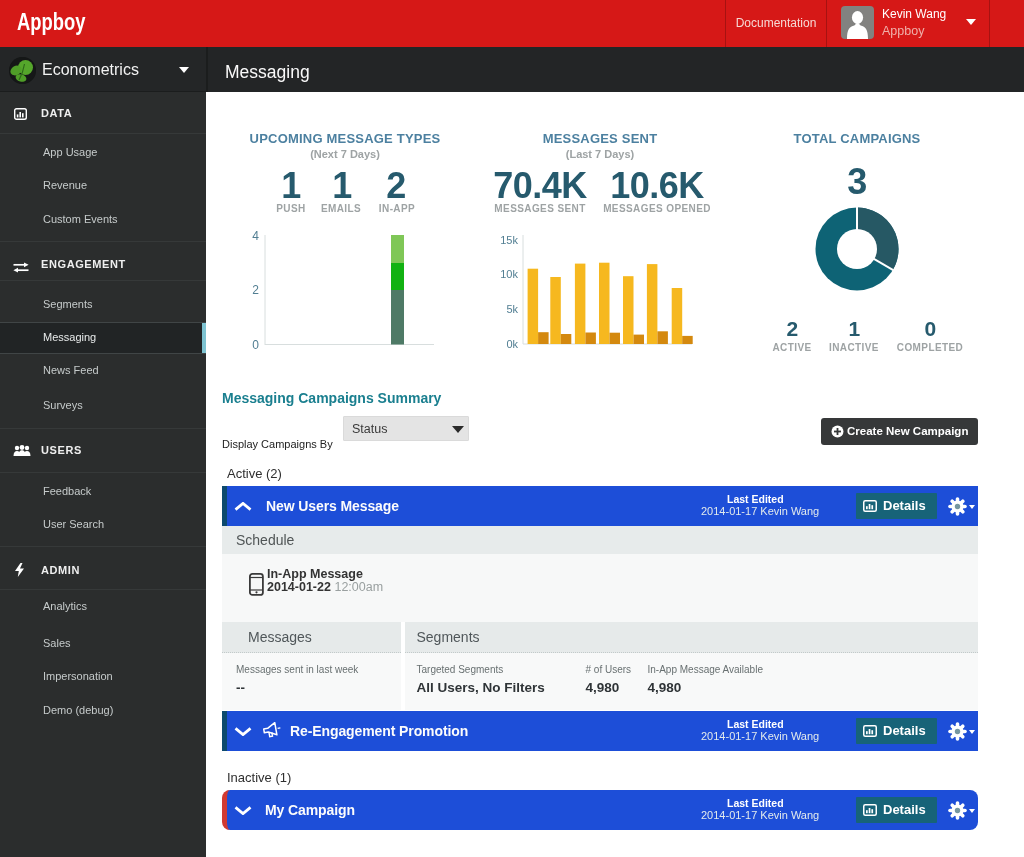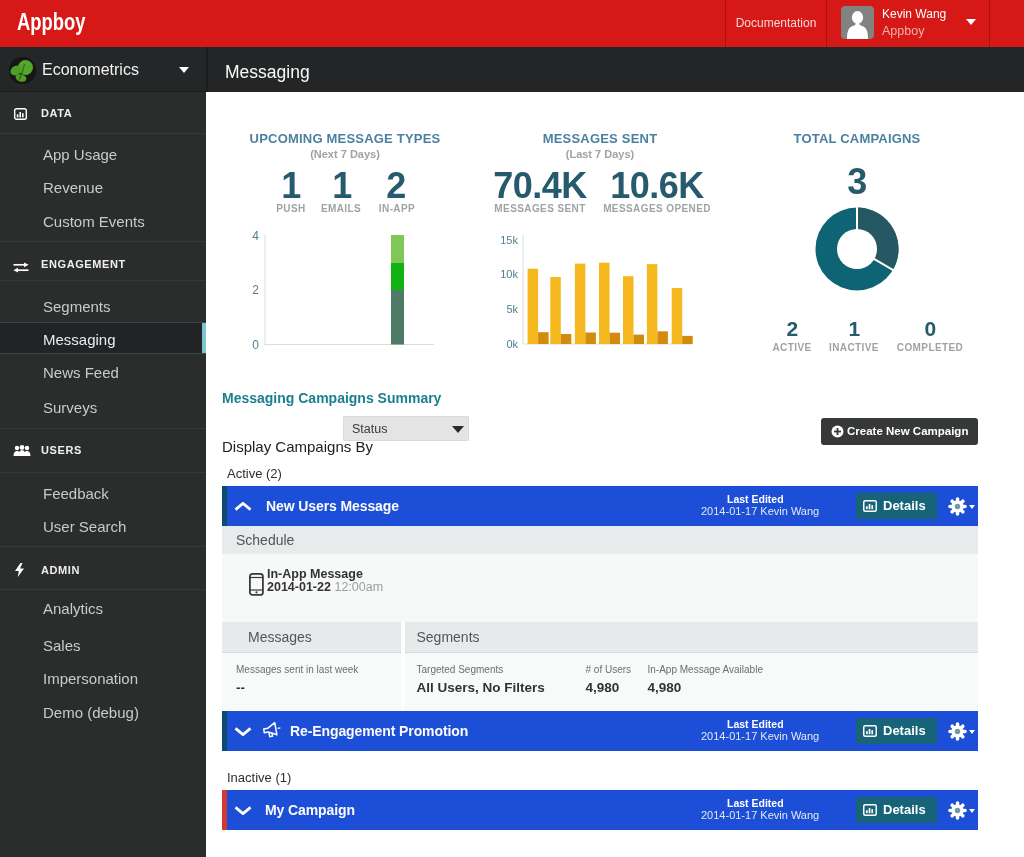--- a/index.html
+++ b/index.html
@@ -15,44 +15,44 @@
 #uorg  { position:absolute; left:882px; top:24px; font-size:12.5px; color:#EFB0AA; }
 .caret-w { width:0; height:0; border-left:5.5px solid transparent; border-right:5.5px solid transparent; border-top:6.5px solid #fff; }
 #ucaret { position:absolute; left:966px; top:19px; }
 
 #sidebar { position:absolute; left:0; top:47px; width:206px; height:810px; background:#2B2D2D; }
 #econrow { position:absolute; left:0; top:0; width:206px; height:45px; background:#242627; border-bottom:1px solid #1b1d1d; }
 #leaf { position:absolute; left:9px; top:10px; width:27px; height:27px; border-radius:50%; background:#151717; overflow:hidden; }
 #econtxt { position:absolute; left:42px; top:0; height:45px; line-height:45px; font-size:16px; color:#F2F2F2; }
 #ecaret { position:absolute; left:179px; top:20px; border-left:5.5px solid transparent; border-right:5.5px solid transparent; border-top:6px solid #fff; }
 .shead { position:absolute; left:41px; font-size:11px; font-weight:bold; color:#EFEFEF; letter-spacing:0.6px; }
-.sitem { position:absolute; left:43px; font-size:15px; color:#C6CBCB; }
+.sitem { position:absolute; left:43px; font-size:11px; color:#C6CBCB; }
 .sicon { position:absolute; left:13px; }
 .sdiv { position:absolute; left:0; width:206px; height:1px; background:#363939; }
 #msgrow { position:absolute; left:0; top:275px; width:206px; height:32px; background:#212425; border-top:1px solid #404546; border-bottom:1px solid #404546; }
 #msgrow .bar { position:absolute; right:0; top:0; width:4px; height:30px; background:#7EC3D1; }
 
 #pagehead { position:absolute; left:206px; top:47px; width:818px; height:45px; background:#232526; border-left:2px solid #1B1D1D; }
 #pagehead span { position:absolute; left:17px; top:3px; height:45px; line-height:45px; font-size:17.5px; color:#FAFAFA; }
 
 .stitle { position:absolute; top:131px; font-size:13px; font-weight:bold; color:#4C80A0; letter-spacing:0.2px; text-align:center; }
 .ssub { position:absolute; top:148px; font-size:11px; font-weight:bold; color:#9EA3A4; text-align:center; }
 .bignum { position:absolute; top:168px; font-size:36px; letter-spacing:-0.5px; font-weight:bold; color:#265A6D; text-align:center; line-height:1; }
 .slabel { position:absolute; top:203px; font-size:10px; font-weight:bold; color:#9EA3A4; letter-spacing:0.4px; text-align:center; }
 
 #csumh { position:absolute; left:222px; top:390px; font-size:14px; font-weight:bold; color:#1A7F8F; }
-#dispby { position:absolute; left:222px; top:438px; font-size:15px; color:#222; }
+#dispby { position:absolute; left:222px; top:438px; font-size:11px; color:#222; }
 #dropdown { position:absolute; left:343px; top:416px; width:126px; height:25px; background:#E4E4E4; border:1px solid #DADADA; border-radius:1px; }
 #dropdown span { position:absolute; left:8px; top:0; line-height:24px; font-size:12.5px; color:#3a3a3a; }
 #dropdown .c { position:absolute; left:108px; top:9px; border-left:6px solid transparent; border-right:6px solid transparent; border-top:7px solid #2b2b2b; }
 #createbtn { position:absolute; left:821px; top:418px; width:157px; height:27px; background:#363839; border-radius:3px; color:#fff; }
 #createbtn span { position:absolute; left:26px; top:0; line-height:27px; font-size:11.5px; font-weight:bold; }
 .grouplabel { position:absolute; left:227px; font-size:13px; color:#2E2E2E; }
 .cardhead { position:absolute; left:222px; width:756px; height:40px; background:#1d4ed8; border-left:5px solid #0c4a6e; }
-.cardhead.red { border-left-color:#D13A32; }
+.cardhead.red { border-left-color:#D13A32;border-radius:8px; }
 .ctitle { position:absolute; top:0; height:40px; line-height:40px; font-size:14px; font-weight:bold; color:#FCFCFC; letter-spacing:-0.1px; }
 .ledit1 { position:absolute; left:474px; top:7px; font-size:10.5px; font-weight:bold; color:#fff;padding-left:26px; }
 .ledit2 { position:absolute; left:474px; top:19px; font-size:11px; color:#E2EAEC; }
 .details { position:absolute; left:629px; top:7px; width:81px; height:26px; background:#176378; border-radius:1px; }
 .details span { position:absolute; left:27px; top:0; line-height:26px; font-size:13px; font-weight:bold; color:#fff; }
 .gear { position:absolute; left:721px; top:11px; }
 .gcaret { position:absolute; left:741.5px; top:18.5px; border-left:3.5px solid transparent; border-right:3.5px solid transparent; border-top:4.5px solid #fff; }
 
 #schedrow { position:absolute; left:222px; top:526px; width:756px; height:28px; background:#E7EBEB; }
 #schedrow span { position:absolute; left:14px; top:0; line-height:28px; font-size:14px; color:#505556; }

